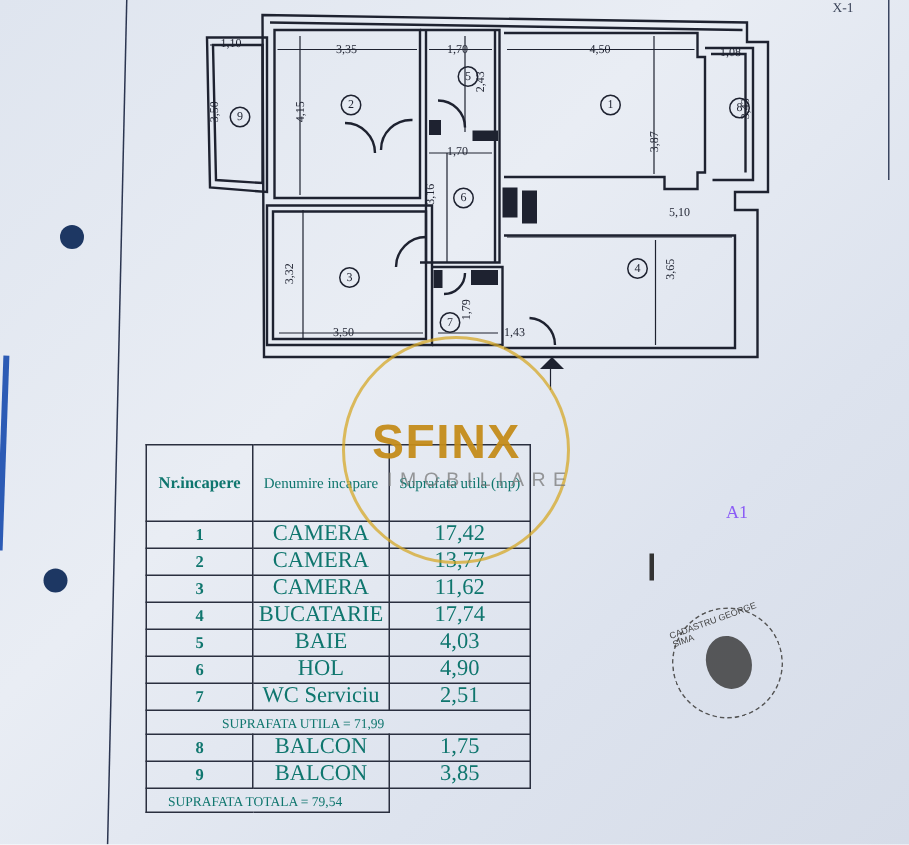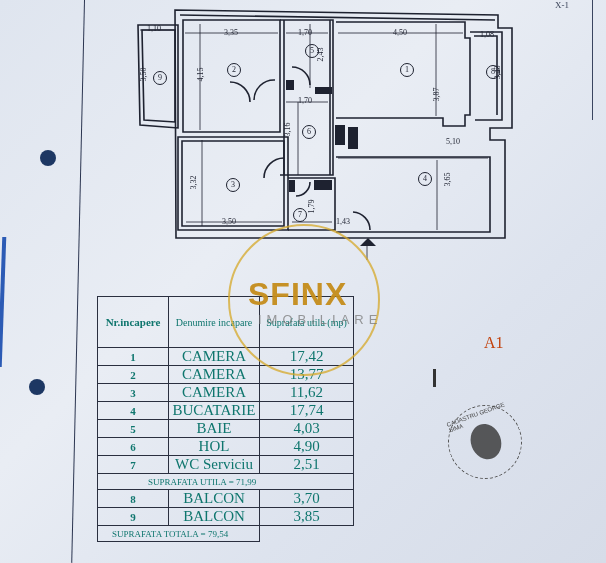--- a/index.html
+++ b/index.html
@@ -54,21 +54,21 @@
     .tbl .c3 { width: 93px; }
     .tbl .sum { text-align: left; padding-left: 50px; font-size: 9px; }
     .tbl .sum2 { text-align: left; padding-left: 14px; font-size: 9px; }
 
     .stamp {
       position: absolute; left: 448px; top: 405px; width: 72px; height: 72px; border-radius: 50%;
       border: 1.5px dashed #555; transform: rotate(-20deg);
     }
     .stamp-core { position: absolute; left: 22px; top: 18px; width: 30px; height: 36px; border-radius: 50%; background: #333; opacity: 0.8; }
     .stamp-text { position: absolute; left: 6px; top: 4px; font-size: 6px; color: #444; font-family: "Liberation Sans", sans-serif; }
-    .sign-a { position: absolute; left: 484px; top: 334px; font-size: 16px; color: #c2410c; }
+    .sign-a { position: absolute; left: 484px; top: 334px; font-size: 12px; color: #8b5cf6; }
     .sign-b { position: absolute; left: 433px; top: 369px; width: 3px; height: 18px; background: #333; }
   </style>
 </head>
 <body>
 
 <div class="paper">
   <div class="margin-line"></div>
   <div class="right-edge"></div>
   <div class="punch" style="left:40px; top:150px;"></div>
   <div class="punch" style="left:29px; top:379px;"></div>
@@ -211,21 +211,21 @@
         <td class="c1">7</td>
         <td class="c2">WC Serviciu</td>
         <td class="c3">2,51</td>
       </tr>
       <tr>
         <td colspan="3" class="sum">SUPRAFATA UTILA = 71,99</td>
       </tr>
       <tr>
         <td class="c1">8</td>
         <td class="c2">BALCON</td>
-        <td class="c3">3,70</td>
+        <td class="c3">1,75</td>
       </tr>
       <tr>
         <td class="c1">9</td>
         <td class="c2">BALCON</td>
         <td class="c3">3,85</td>
       </tr>
       <tr>
         <td colspan="2" class="sum2">SUPRAFATA TOTALA = 79,54</td>
         <td style="border:none;"></td>
       </tr>

